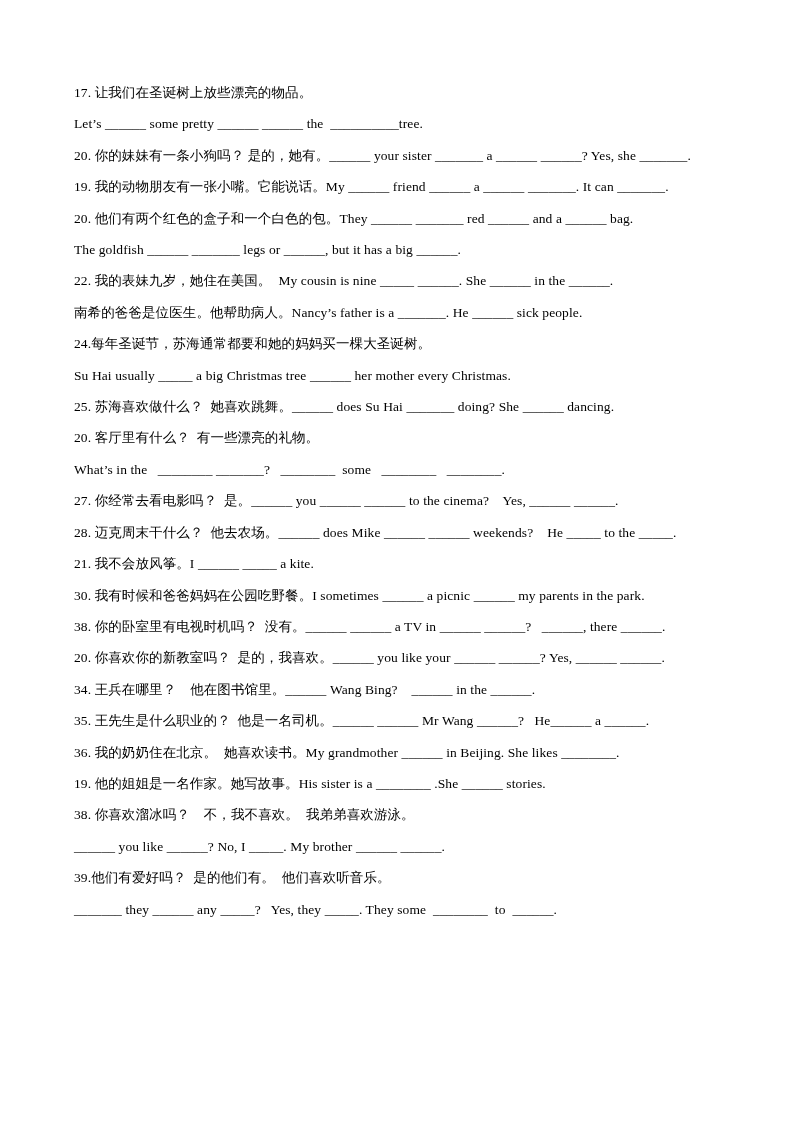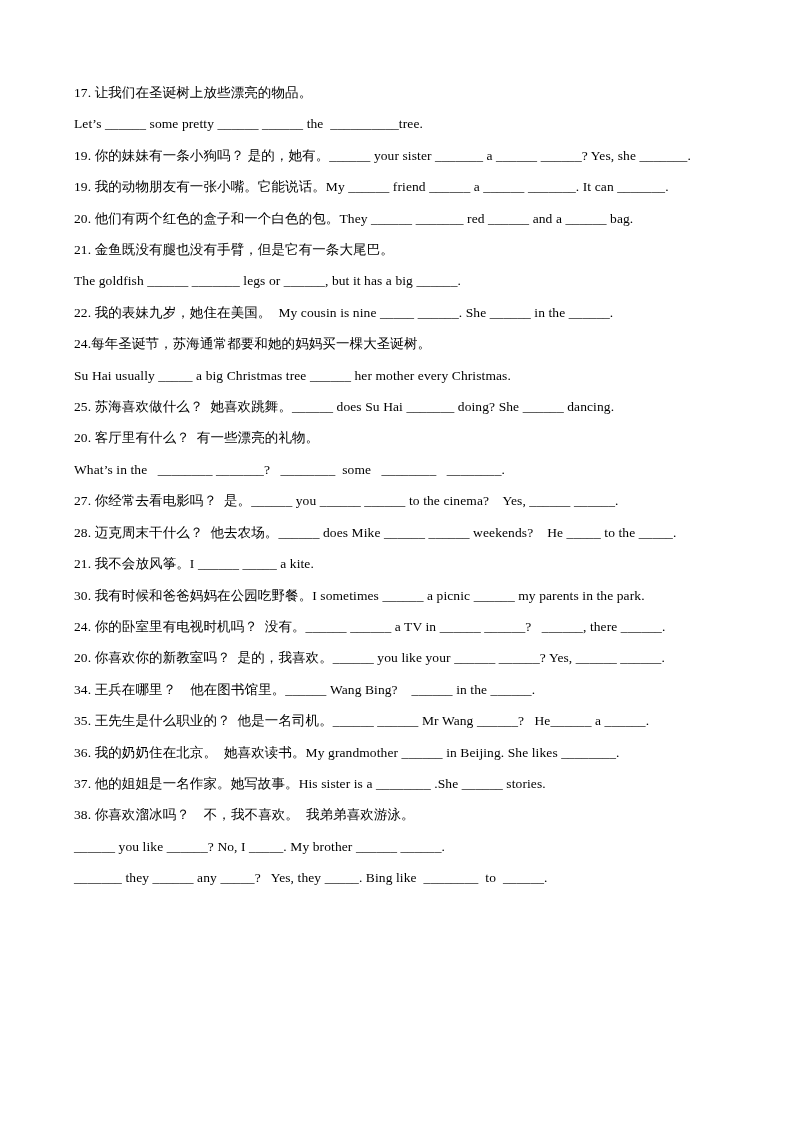--- a/index.html
+++ b/index.html
@@ -25,37 +25,38 @@
     white-space: pre-wrap;
     letter-spacing: 0.1px;
   }
 </style>
 </head>
 <body>
 
 <div class="page">
   <p class="line">17. 让我们在圣诞树上放些漂亮的物品。</p>
   <p class="line">Let’s ______ some pretty ______ ______ the  __________tree.</p>
-  <p class="line">19. 你的妹妹有一条小狗吗？ 是的，她有。______ your sister _______ a ______ ______? Yes, she _______.</p>
+  <p class="line">20. 你的妹妹有一条小狗吗？ 是的，她有。______ your sister _______ a ______ ______? Yes, she _______.</p>
   <p class="line">19. 我的动物朋友有一张小嘴。它能说话。My ______ friend ______ a ______ _______. It can _______.</p>
   <p class="line">20. 他们有两个红色的盒子和一个白色的包。They ______ _______ red ______ and a ______ bag.</p>
-  <p class="line">21. 金鱼既没有腿也没有手臂，但是它有一条大尾巴。</p>
   <p class="line">The goldfish ______ _______ legs or ______, but it has a big ______.</p>
   <p class="line">22. 我的表妹九岁，她住在美国。  My cousin is nine _____ ______. She ______ in the ______.</p>
+  <p class="line">南希的爸爸是位医生。他帮助病人。Nancy’s father is a _______. He ______ sick people.</p>
   <p class="line">24.每年圣诞节，苏海通常都要和她的妈妈买一棵大圣诞树。</p>
   <p class="line">Su Hai usually _____ a big Christmas tree ______ her mother every Christmas.</p>
   <p class="line">25. 苏海喜欢做什么？  她喜欢跳舞。______ does Su Hai _______ doing? She ______ dancing.</p>
   <p class="line">20. 客厅里有什么？  有一些漂亮的礼物。</p>
   <p class="line">What’s in the   ________ _______?   ________  some   ________   ________.</p>
   <p class="line">27. 你经常去看电影吗？  是。______ you ______ ______ to the cinema?    Yes, ______ ______.</p>
   <p class="line">28. 迈克周末干什么？  他去农场。______ does Mike ______ ______ weekends?    He _____ to the _____.</p>
   <p class="line">21. 我不会放风筝。I ______ _____ a kite.</p>
   <p class="line">30. 我有时候和爸爸妈妈在公园吃野餐。I sometimes ______ a picnic ______ my parents in the park.</p>
-  <p class="line">24. 你的卧室里有电视时机吗？  没有。______ ______ a TV in ______ ______?   ______, there ______.</p>
+  <p class="line">38. 你的卧室里有电视时机吗？  没有。______ ______ a TV in ______ ______?   ______, there ______.</p>
   <p class="line">20. 你喜欢你的新教室吗？  是的，我喜欢。______ you like your ______ ______? Yes, ______ ______.</p>
   <p class="line">34. 王兵在哪里？    他在图书馆里。______ Wang Bing?    ______ in the ______.</p>
   <p class="line">35. 王先生是什么职业的？  他是一名司机。______ ______ Mr Wang ______?   He______ a ______.</p>
   <p class="line">36. 我的奶奶住在北京。  她喜欢读书。My grandmother ______ in Beijing. She likes ________.</p>
-  <p class="line">37. 他的姐姐是一名作家。她写故事。His sister is a ________ .She ______ stories.</p>
+  <p class="line">19. 他的姐姐是一名作家。她写故事。His sister is a ________ .She ______ stories.</p>
   <p class="line">38. 你喜欢溜冰吗？    不，我不喜欢。  我弟弟喜欢游泳。</p>
   <p class="line">______ you like ______? No, I _____. My brother ______ ______.</p>
-  <p class="line">_______ they ______ any _____?   Yes, they _____. Bing like  ________  to  ______.</p>
+  <p class="line">39.他们有爱好吗？  是的他们有。  他们喜欢听音乐。</p>
+  <p class="line">_______ they ______ any _____?   Yes, they _____. They some  ________  to  ______.</p>
 </div>
 
 </body></html>

